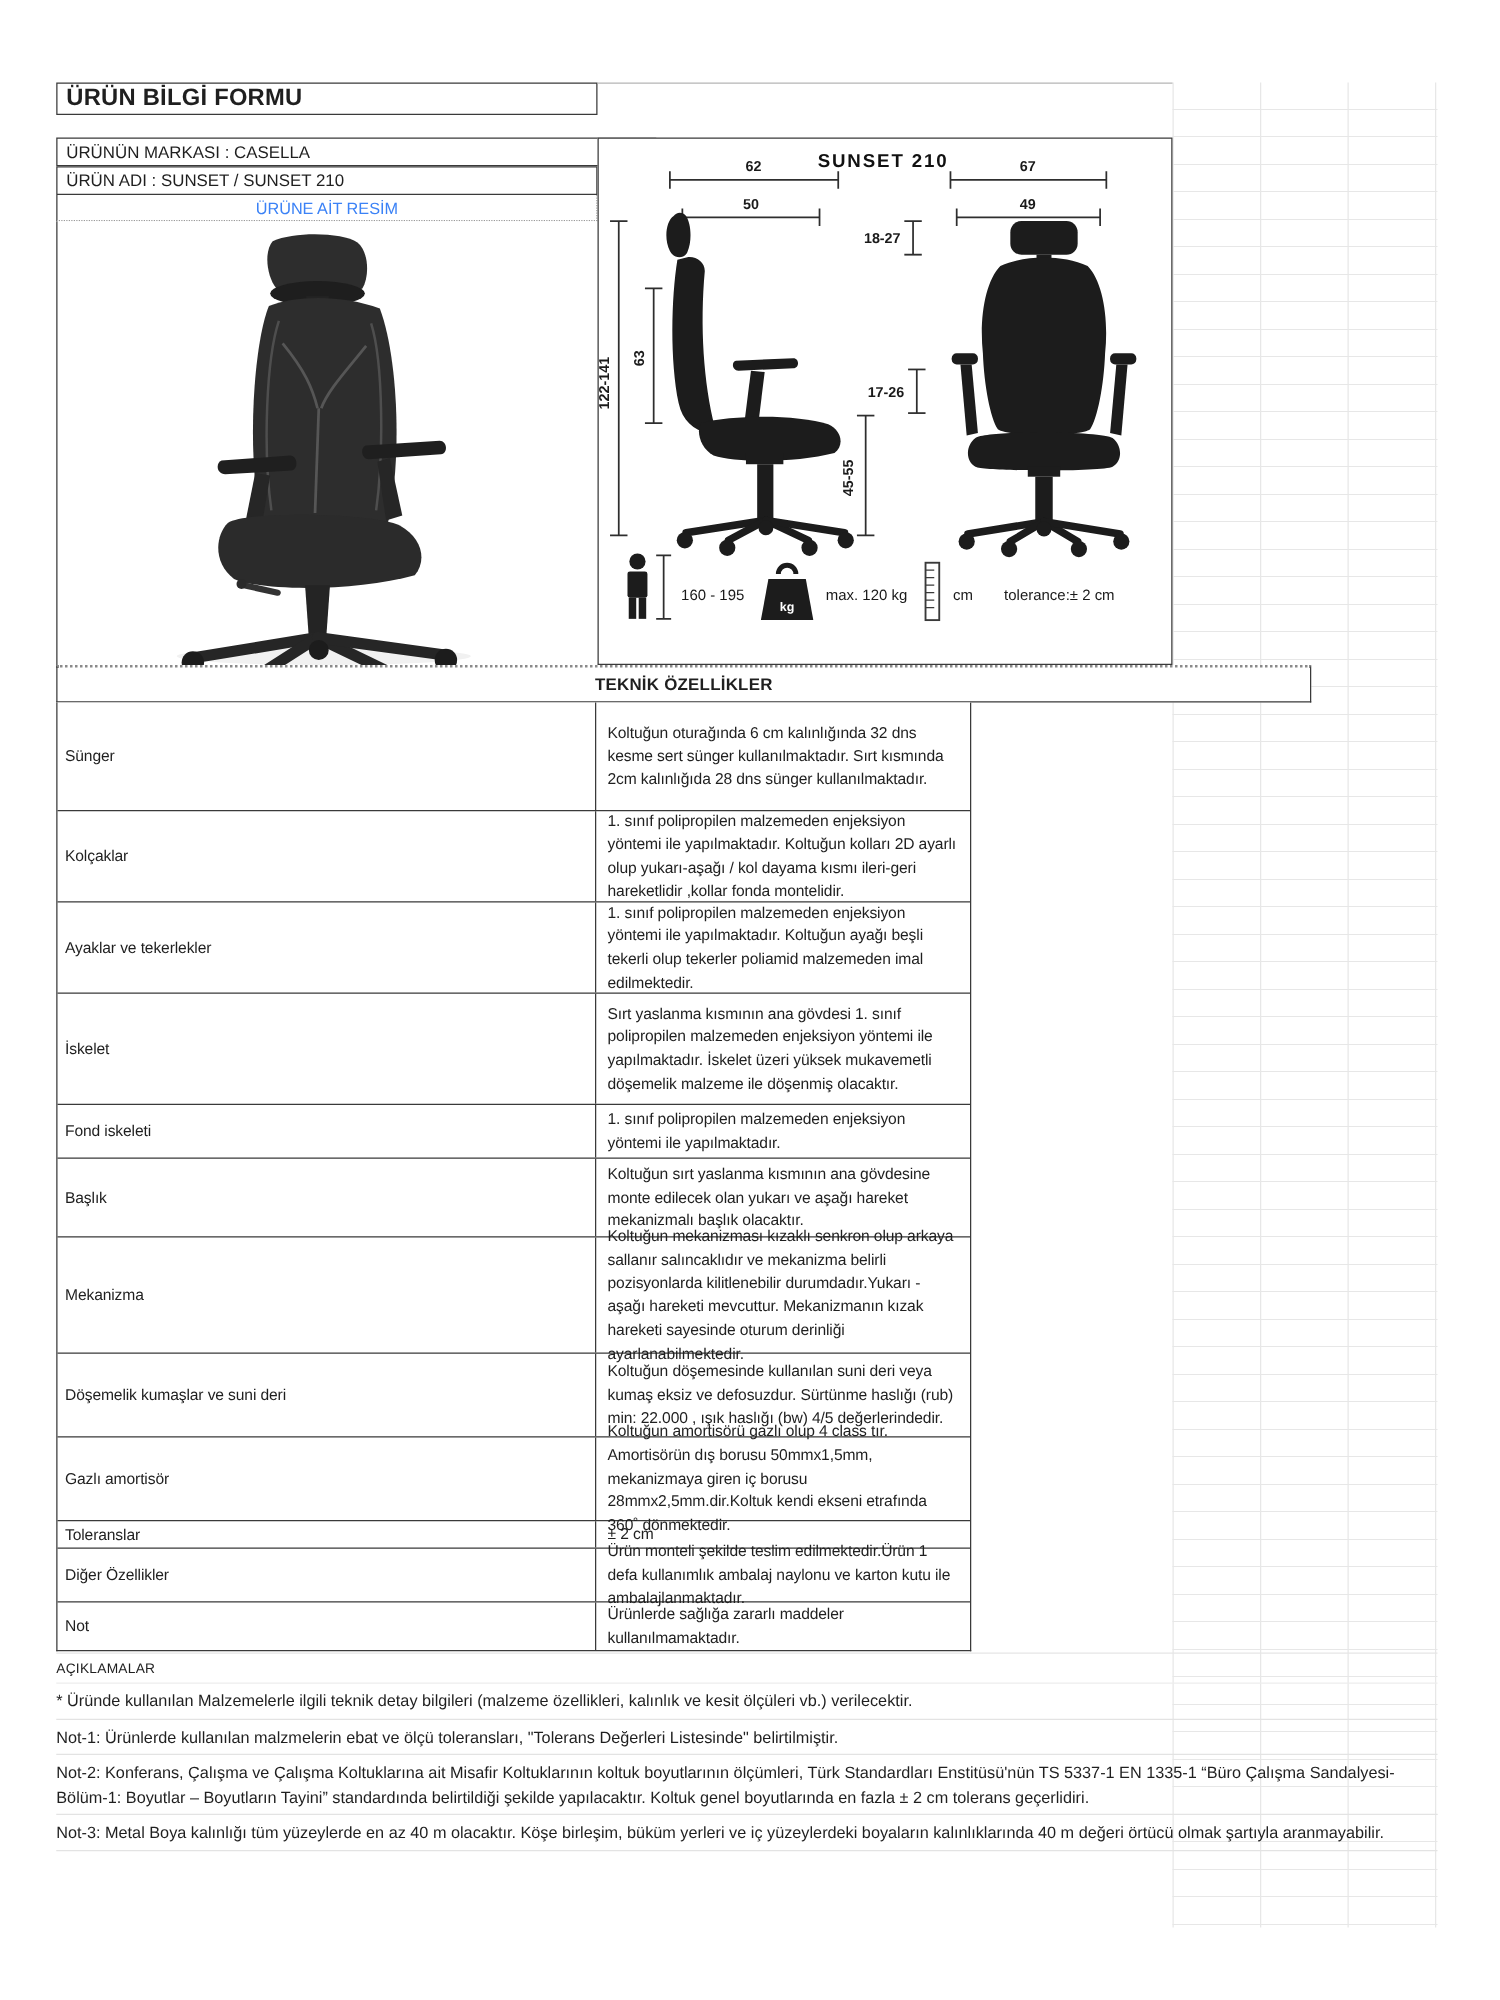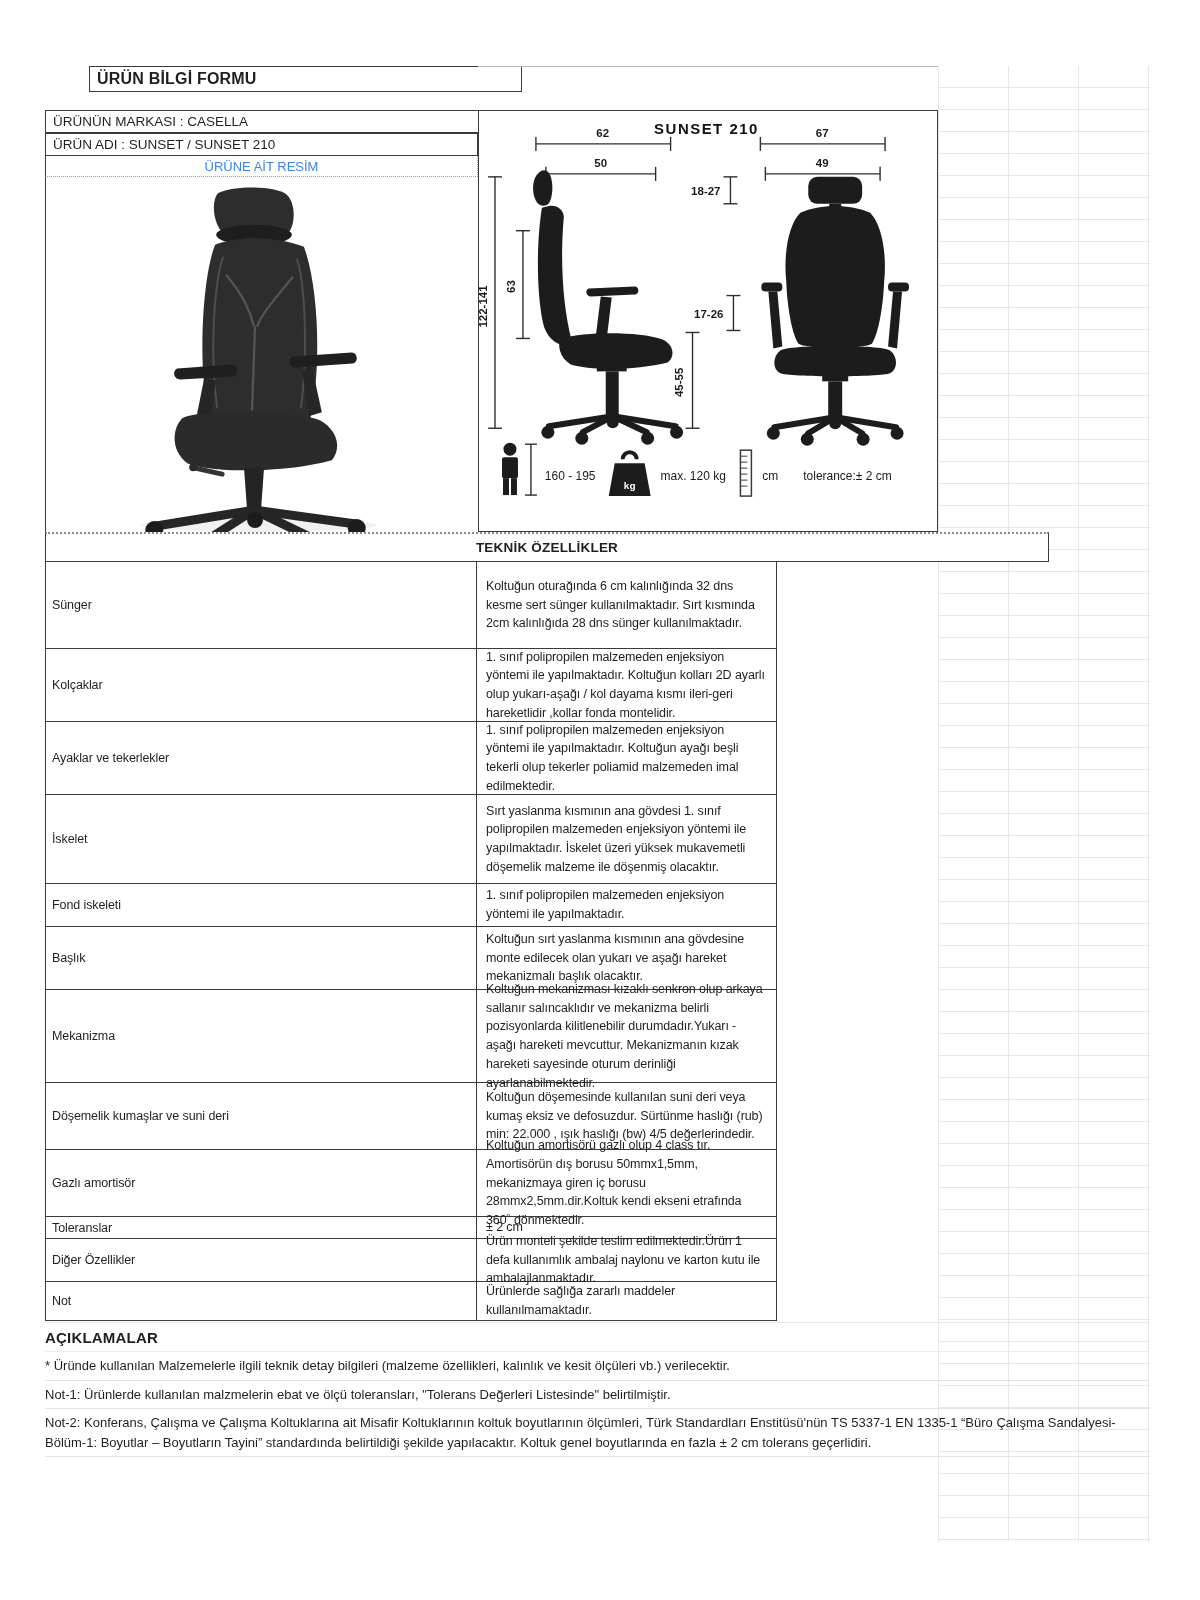--- a/index.html
+++ b/index.html
@@ -7,22 +7,22 @@
          font-family:"Liberation Sans",sans-serif;color:#1f1f1f;overflow:hidden;}
   .abs{position:absolute;box-sizing:border-box;}
 
   
   .grid-right{left:938px;top:66px;width:212px;height:1476px;
     background:repeating-linear-gradient(to bottom, transparent 0 21px, #e7e7e7 21px 22px);}
   .grid-vline{position:absolute;top:0;width:1px;height:100%;background:#e7e7e7;}
 
   
   .box{border:1.5px solid #3a3a3a;background:#fff;}
-  .title-box{left:45px;top:66px;width:433px;height:26px;font-weight:bold;font-size:16px;
-    display:flex;align-items:center;padding-left:7px;letter-spacing:.2px;margin-left:44px;}
+  .title-box{left:45px;top:66px;width:433px;height:26px;font-weight:bold;font-size:19px;
+    display:flex;align-items:center;padding-left:7px;letter-spacing:.2px;}
   .title-ext-line{left:478px;top:66px;width:460px;height:1px;background:#b5b5b5;}
   .brand-box{left:45px;top:110px;width:480px;height:23px;font-size:13.5px;
     display:flex;align-items:center;padding-left:7px;}
   .product-box{left:45px;top:133px;width:433px;height:23px;font-size:13.5px;
     display:flex;align-items:center;padding-left:7px;}
   .caption-box{left:45px;top:156px;width:433px;height:21px;font-size:13px;color:#3b82f6;
     display:flex;align-items:center;justify-content:center;
     border-left:1.5px solid #3a3a3a;border-right:1px dotted #9a9a9a;border-bottom:1px dotted #9a9a9a;}
 
   .photo-box{left:45px;top:177px;width:433px;height:355px;border-left:1.5px solid #3a3a3a;background:#fff;}
@@ -36,21 +36,21 @@
   .spec-table{left:45px;top:562px;width:732px;border:1.5px solid #3a3a3a;border-top:none;background:#fff;}
   .spec-row{display:flex;border-top:1.5px solid #3a3a3a;}
   .spec-row:first-child{border-top:none;}
   .spec-label{width:431px;border-right:1.5px solid #3a3a3a;display:flex;align-items:center;
     padding:2px 6px;box-sizing:border-box;font-size:12.5px;letter-spacing:-.1px;}
   .spec-value{flex:1;display:flex;align-items:center;padding:3px 9px;box-sizing:border-box;
     font-size:12.5px;line-height:1.5;letter-spacing:-.1px;}
 
   
   .notes{left:45px;top:1322px;width:1105px;font-size:13px;}
-  .notes-header{font-weight:bold;font-size:15px;padding:6px 0 5px 0;border-top:1px solid #e6e6e6;
+  .notes-header{font-weight:normal;font-size:11px;padding:6px 0 5px 0;border-top:1px solid #e6e6e6;
     border-bottom:1px solid #ededed;letter-spacing:.2px;}
   .note-item{padding:4px 0;border-bottom:1px solid #e3e3e3;line-height:1.5;}
   .note-item.small{font-size:11.5px;}
 
   svg text{font-family:"Liberation Sans",sans-serif;}
   .dimtxt{font-size:11.5px;font-weight:bold;fill:#1a1a1a;}
   .legtxt{font-size:12px;fill:#1a1a1a;}
   .dline{stroke:#2e2e2e;stroke-width:1.4;}
 </style>
 </head>
@@ -294,15 +294,16 @@
       <div class="spec-label">Not</div>
       <div class="spec-value">Ürünlerde sağlığa zararlı maddeler kullanılmamaktadır.</div>
     </div>
   </div>
 
   <div class="abs notes">
     <div class="notes-header">AÇIKLAMALAR</div>
     <div class="note-item">* Üründe kullanılan Malzemelerle ilgili teknik detay bilgileri (malzeme özellikleri, kalınlık ve kesit ölçüleri vb.)  verilecektir.</div>
     <div class="note-item">Not-1: Ürünlerde kullanılan malzmelerin ebat ve ölçü toleransları, "Tolerans Değerleri Listesinde" belirtilmiştir.</div>
     <div class="note-item">Not-2: Konferans, Çalışma ve Çalışma Koltuklarına ait  Misafir Koltuklarının koltuk boyutlarının ölçümleri, Türk Standardları Enstitüsü'nün TS 5337-1 EN 1335-1 “Büro Çalışma Sandalyesi- Bölüm-1: Boyutlar – Boyutların Tayini” standardında belirtildiği şekilde yapılacaktır. Koltuk genel boyutlarında en fazla ± 2 cm tolerans geçerlidiri.</div>
+    <div class="note-item">Not-3: Metal Boya kalınlığı tüm yüzeylerde en az 40 m  olacaktır. Köşe birleşim, büküm yerleri ve iç yüzeylerdeki boyaların kalınlıklarında 40 m değeri örtücü olmak şartıyla aranmayabilir.</div>
   </div>
 
 </div>
 
 </body></html>

